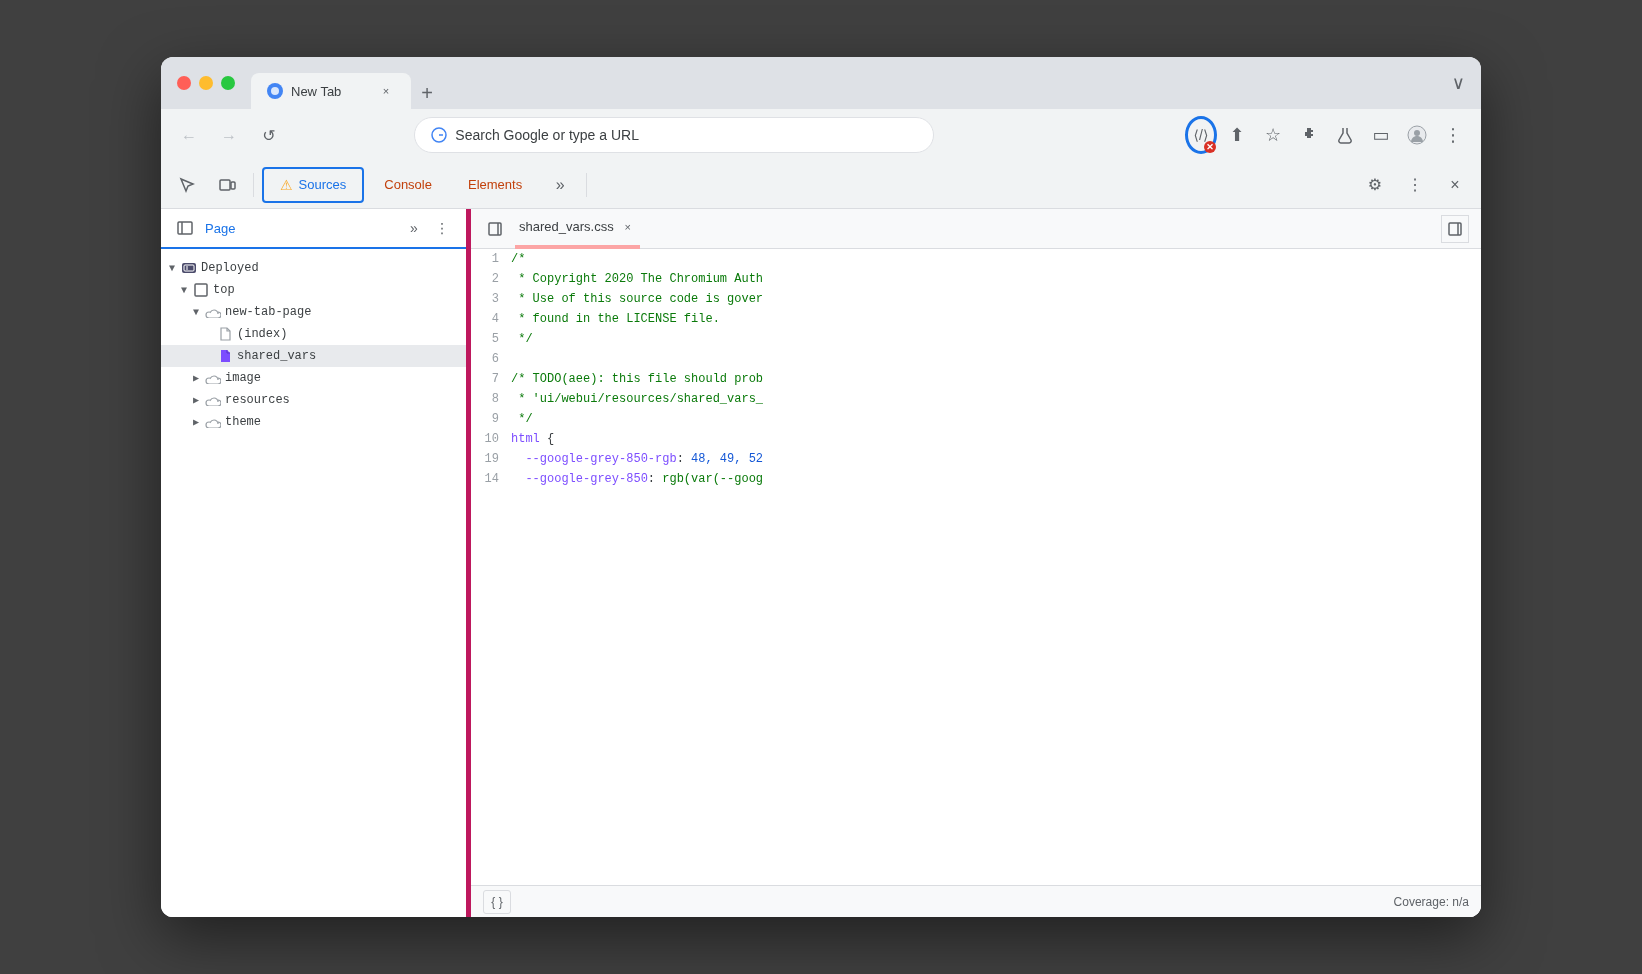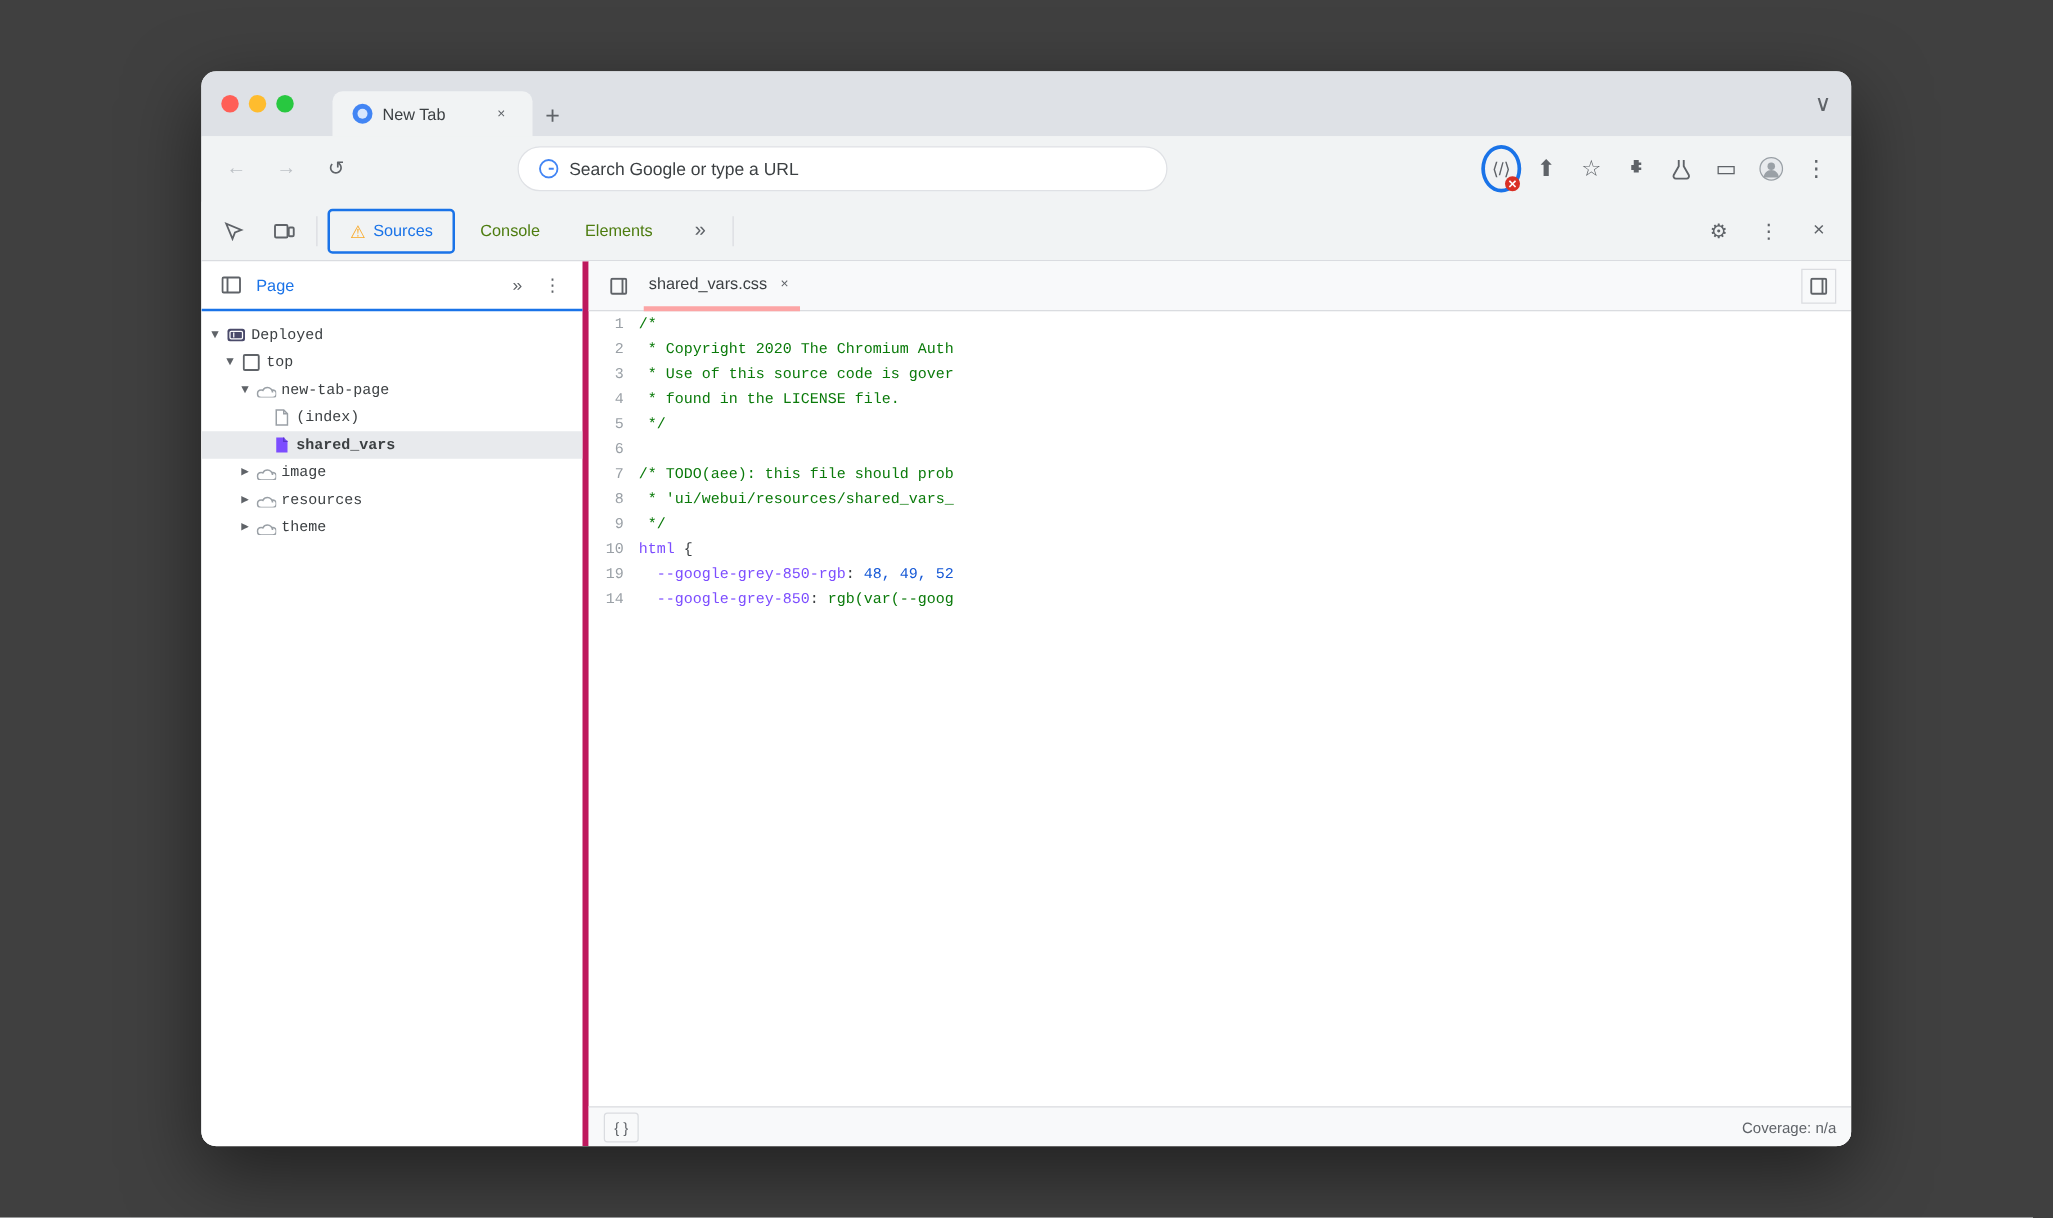--- a/index.html
+++ b/index.html
@@ -54,21 +54,20 @@
       background: #f1f3f4;
       border-radius: 8px 8px 0 0;
       padding: 0 16px;
       height: 36px;
       display: flex;
       align-items: center;
       gap: 8px;
       font-size: 13px;
       color: #3c4043;
       min-width: 160px;
-      margin-left: 15px;
     }
     .tab-icon {
       width: 16px;
       height: 16px;
       border-radius: 50%;
       background: #4285f4;
       display: flex;
       align-items: center;
       justify-content: center;
       font-size: 10px;
@@ -222,21 +221,21 @@
       font-size: 16px;
       cursor: pointer;
       border-radius: 4px;
     }
     .dt-tab {
       padding: 0 16px;
       height: 36px;
       display: flex;
       align-items: center;
       font-size: 13px;
-      color: #4d7c0f;
+      color: #c2410c;
       cursor: pointer;
       border-radius: 4px;
       gap: 6px;
     }
     .dt-tab.active {
       color: #1a73e8;
       border: 2.5px solid #1a73e8;
       border-radius: 4px;
       background: transparent;
     }
@@ -311,21 +310,21 @@
     .tree-item {
       display: flex;
       align-items: center;
       height: 22px;
       padding: 0 8px;
       font-size: 12px;
       color: #3c4043;
       cursor: pointer;
       font-family: 'Courier New', monospace;
     }
-    .tree-item.selected { background: #e8eaed; font-weight: bold; }
+    .tree-item.selected { background: #e8eaed; }
     .tree-indent { width: 12px; flex-shrink: 0; }
     .tree-arrow {
       width: 12px;
       flex-shrink: 0;
       color: #5f6368;
       font-size: 10px;
     }
     .tree-icon {
       width: 16px;
       height: 16px;

